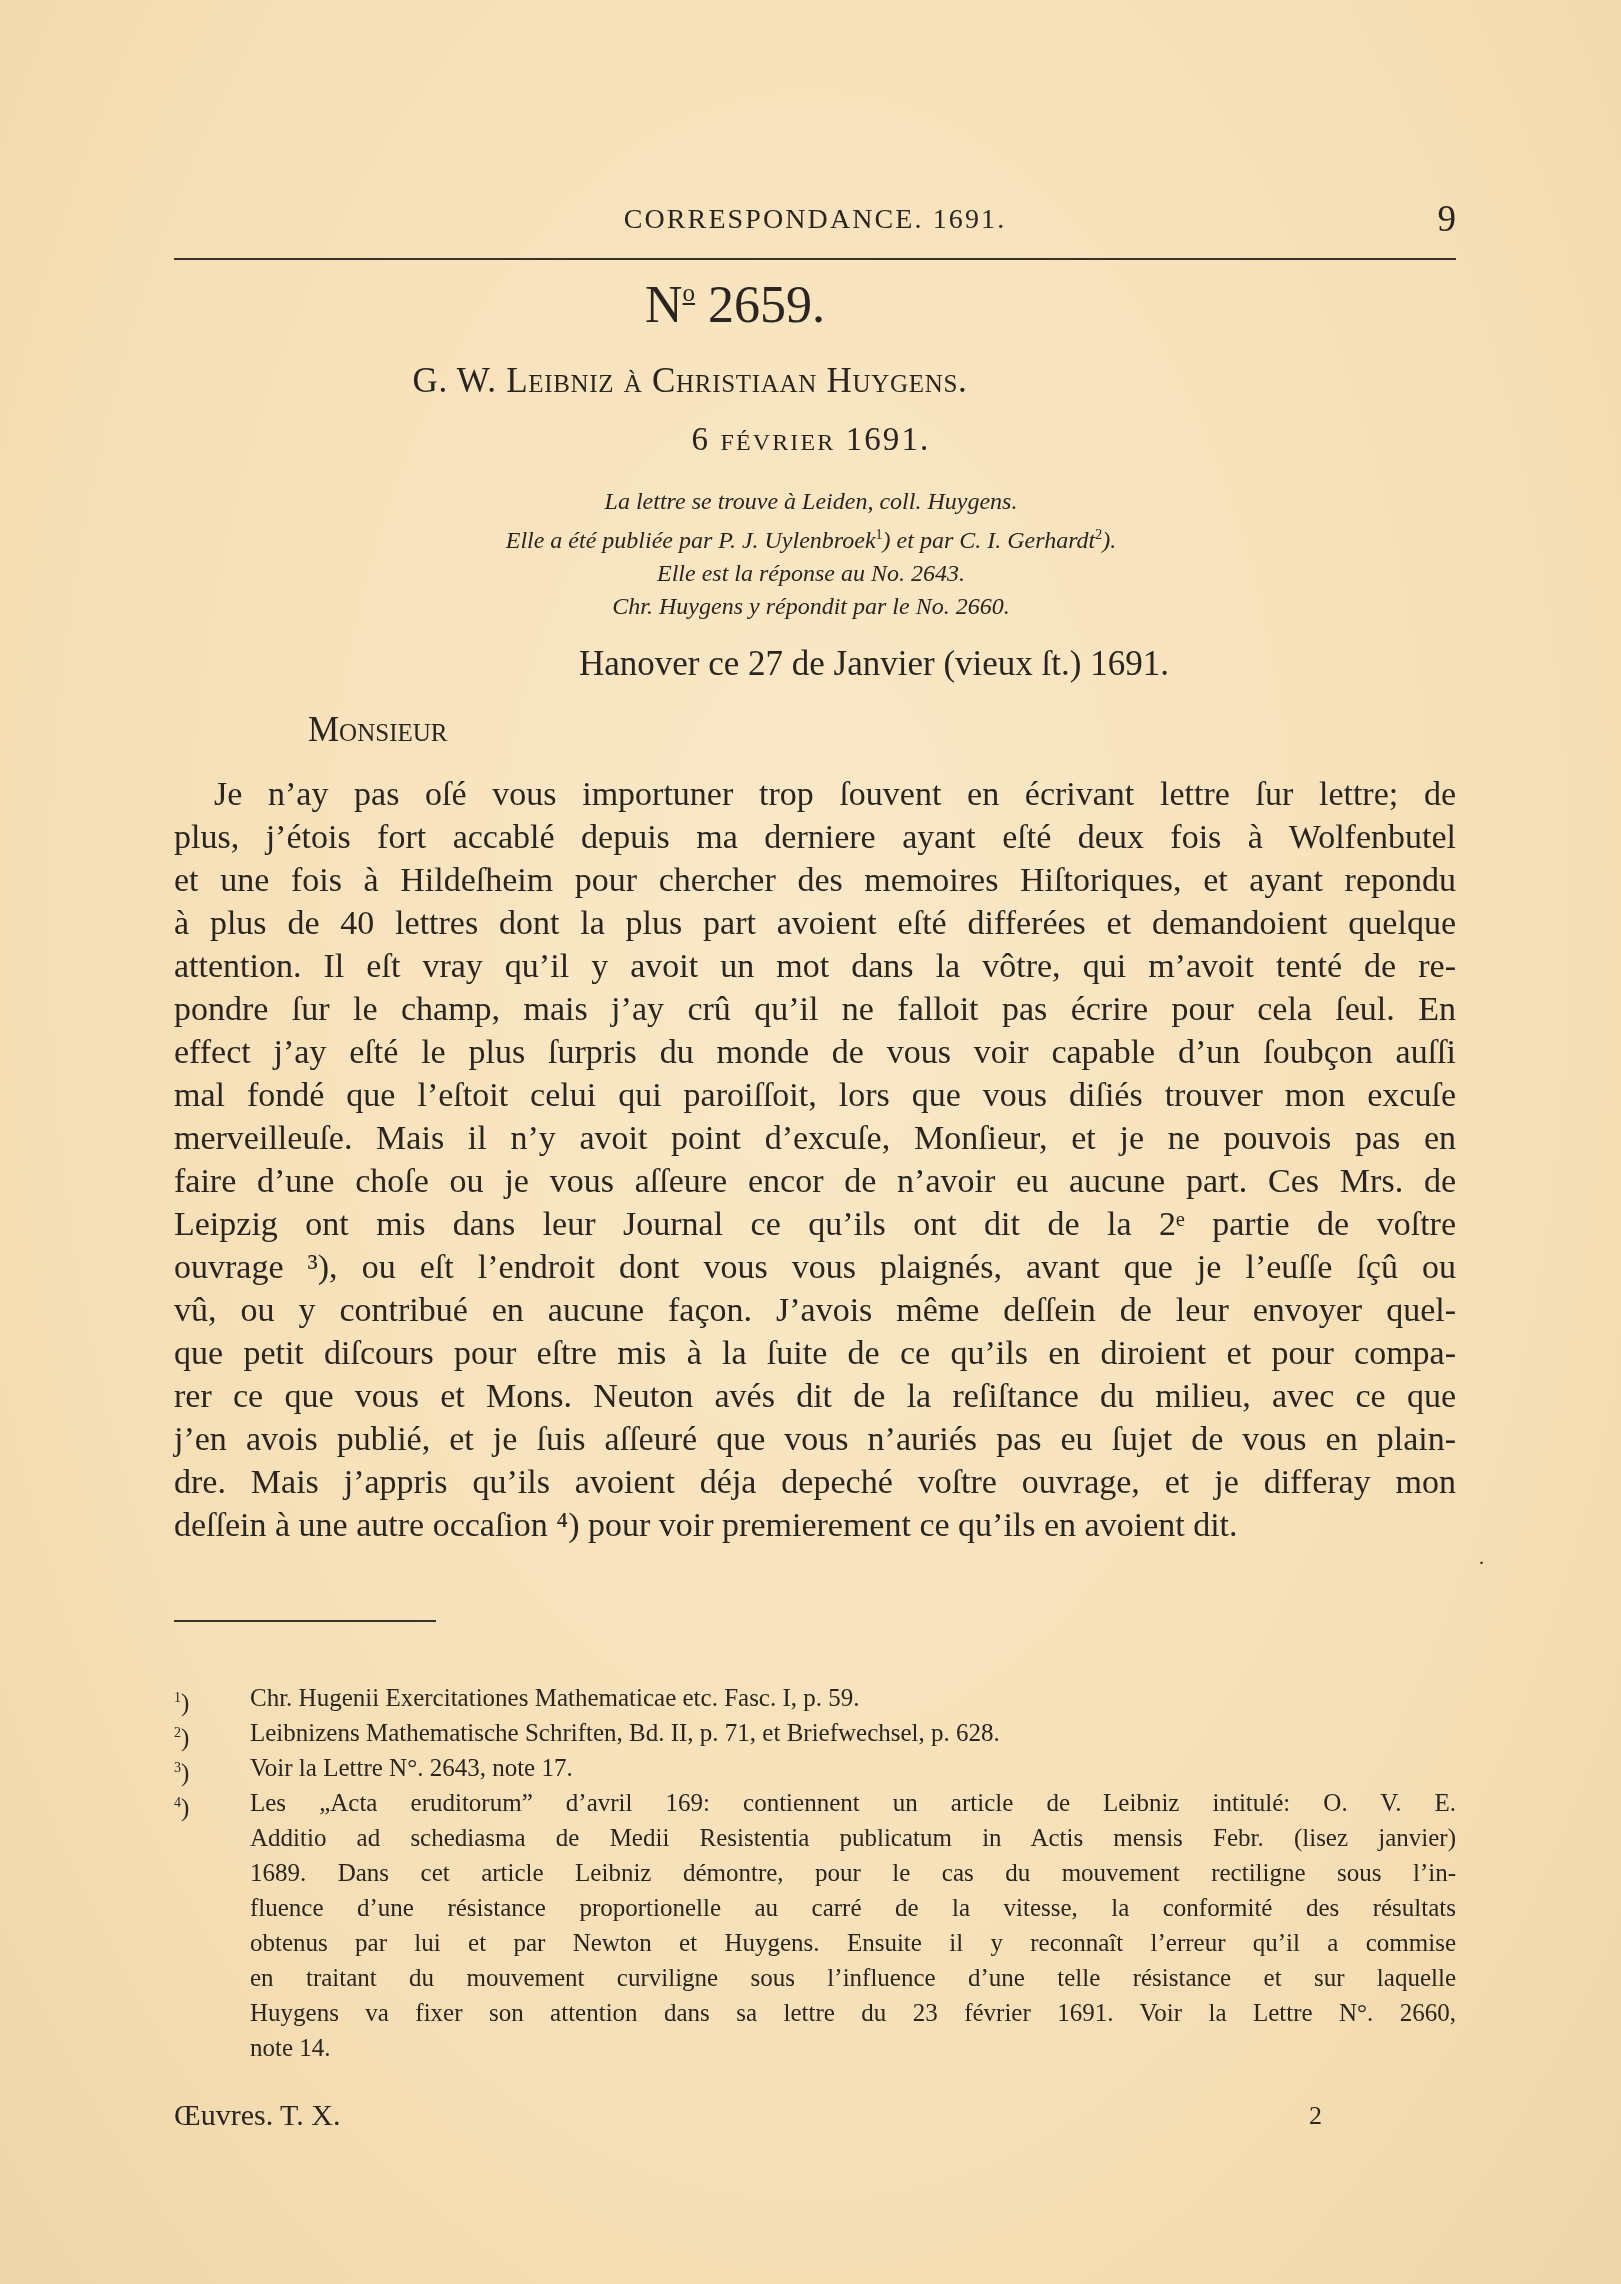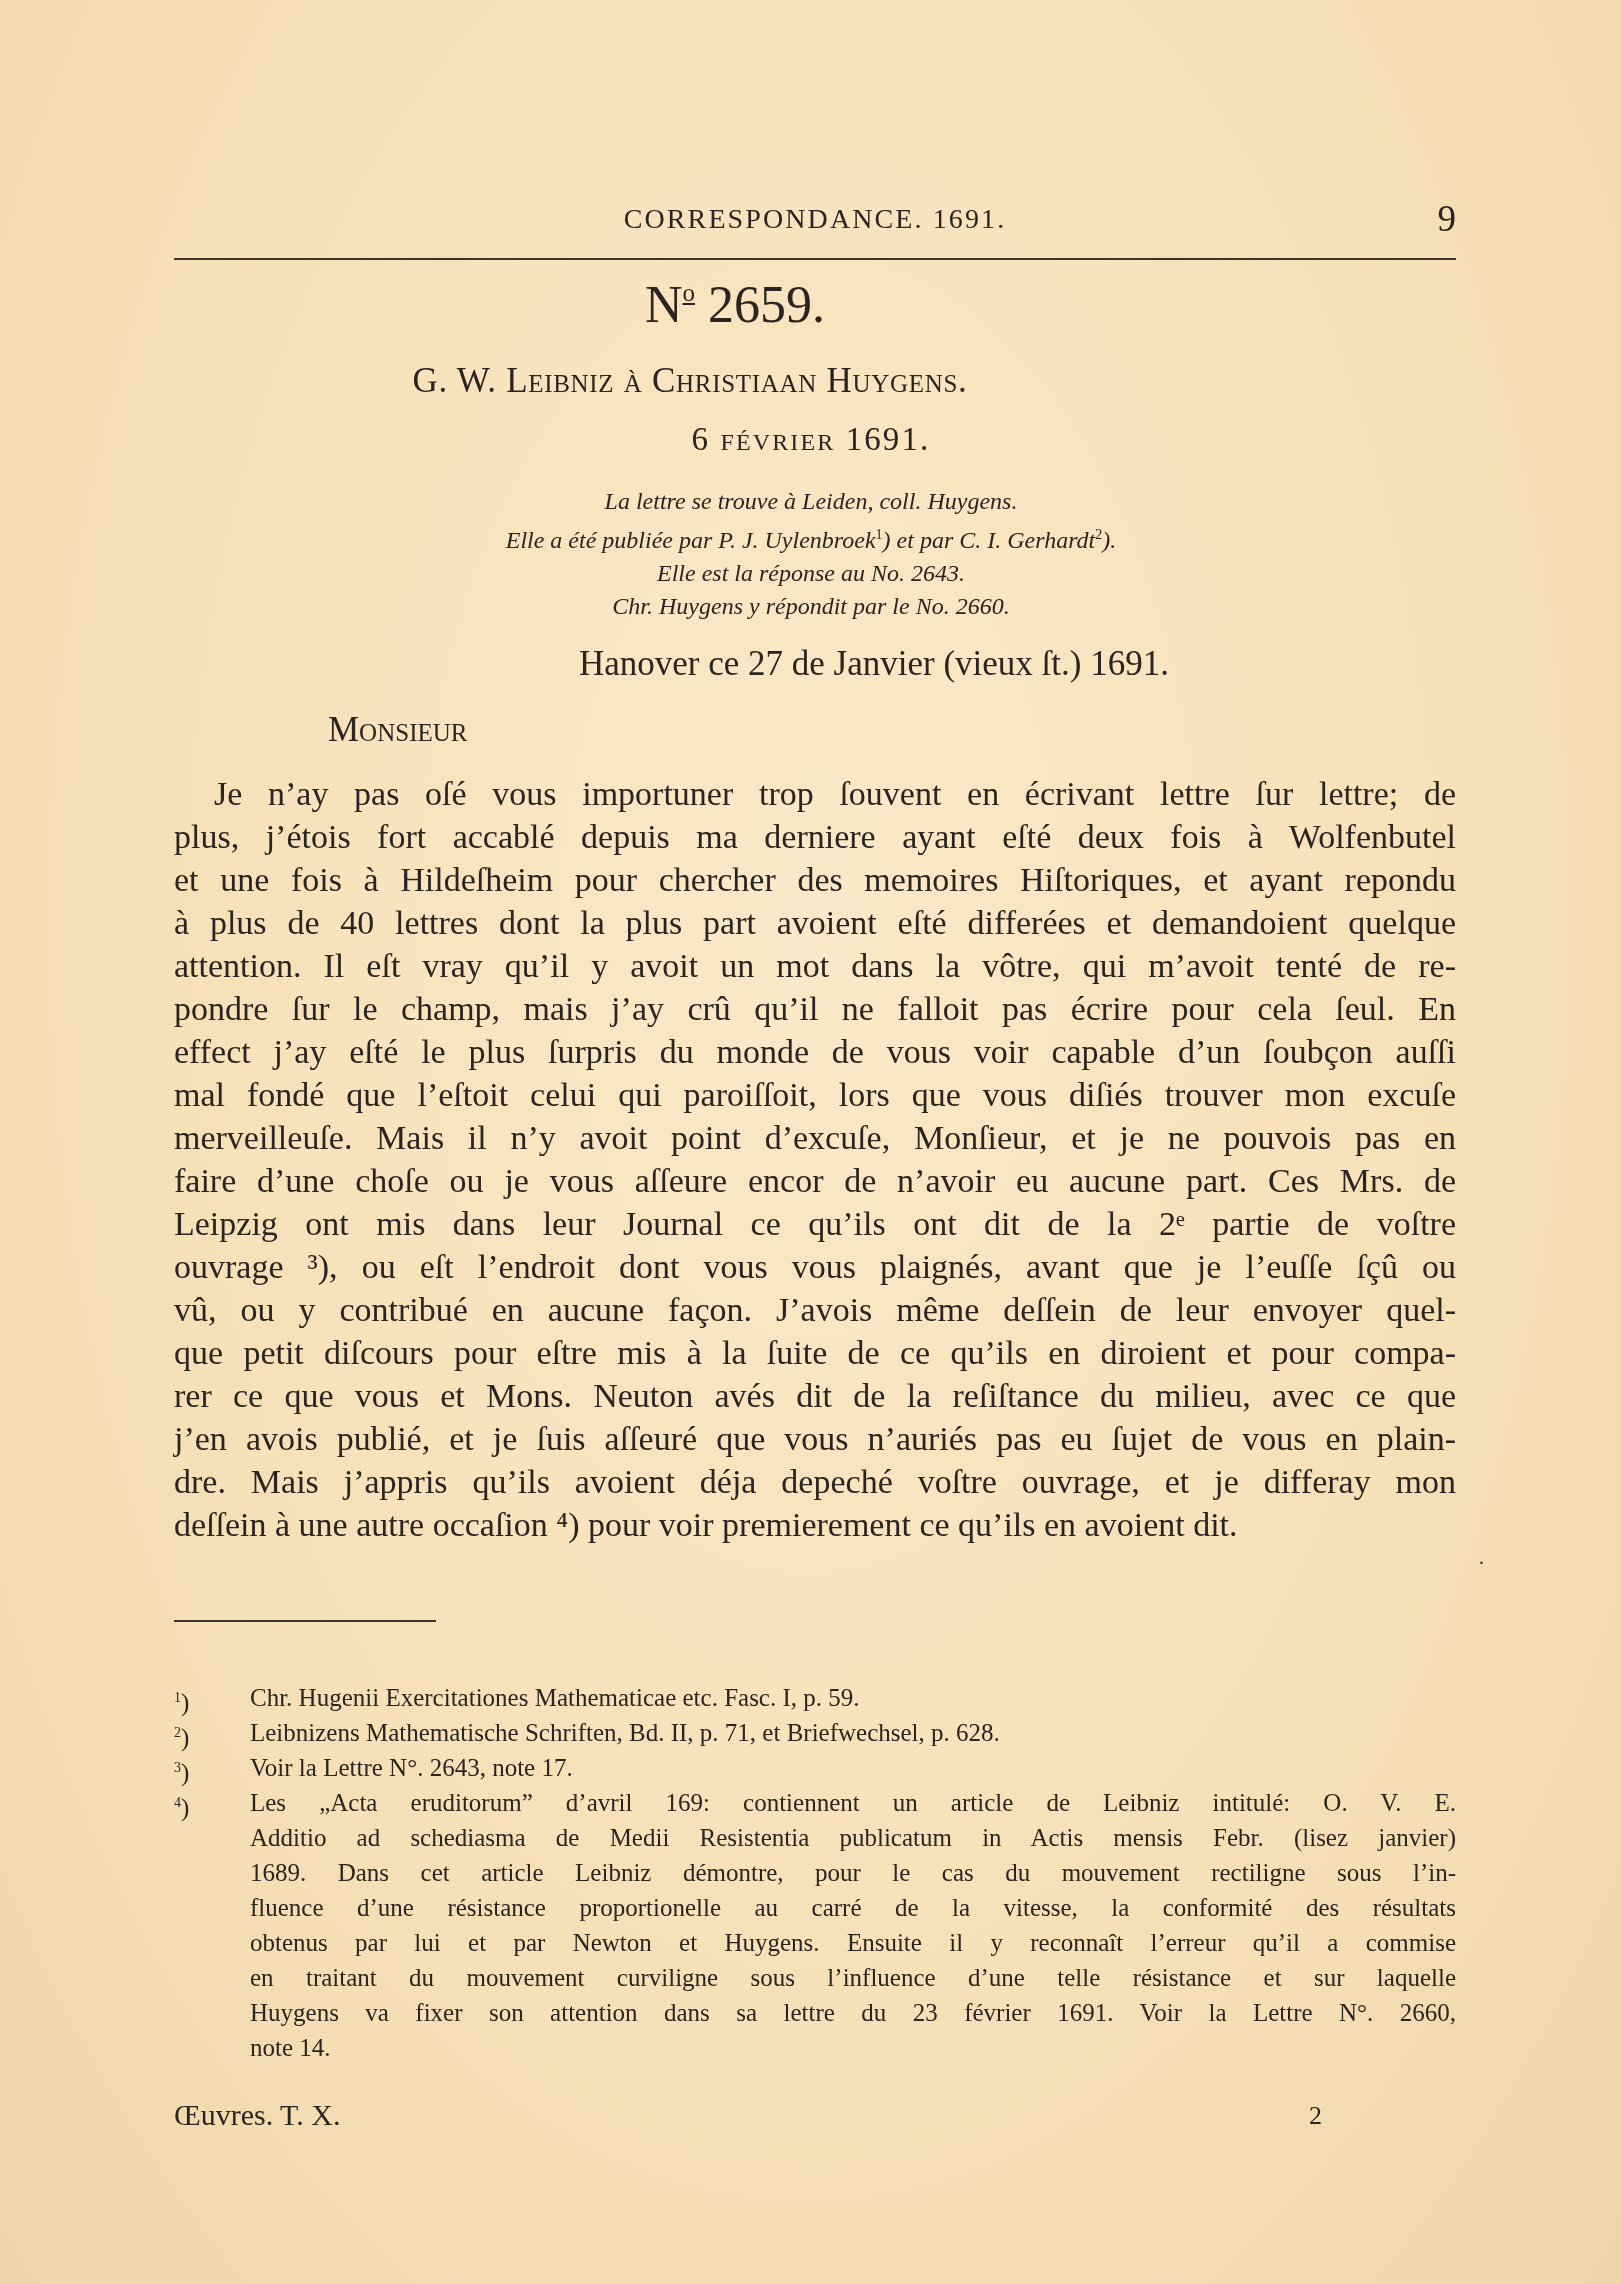--- a/index.html
+++ b/index.html
@@ -25,21 +25,21 @@
     border-top:2.1px solid #3a332b;
   }
   .letter-no { left:0; width:1470px; text-align:center; top:275px; font-size:52px; }
   .letter-no sup { font-size:25px; text-decoration:underline; vertical-align:21px; }
   .sender { left:0; width:1380px; text-align:center; top:361px; font-size:35px; letter-spacing:0.7px; font-variant:small-caps; }
   .date-line { left:0; width:1622px; text-align:center; top:421px; font-size:33px; letter-spacing:2.1px; }
   .date-line .sc { font-variant:small-caps; font-size:24px; }
   .provenance { left:0; width:1622px; top:485px; text-align:center; font-style:italic; font-size:24px; line-height:33px; }
   .provenance sup { font-size:14px; font-style:normal; }
   .place-date { left:579px; top:644px; font-size:35px; }
-  .salutation { left:308px; top:710px; font-size:35px; font-variant:small-caps;margin-left:20px; }
+  .salutation { left:308px; top:710px; font-size:35px; font-variant:small-caps; }
   .body-text {
     left:174px; width:1282px; top:772px;
     font-size:34px; line-height:43px; text-align:justify;
   }
   .body-text .line { display:block; text-align:justify; text-align-last:justify; white-space:nowrap; }
   .body-text .line.first { padding-left:40px; }
   .body-text .line.last { text-align-last:left; }
   .foot-rule { left:174px; width:262px; top:1620px; border-top:2.1px solid #3a332b; }
   .footnotes { left:174px; width:1282px; top:1680px; font-size:25px; line-height:35px; }
   .fn { position:relative; padding-left:50px; }

